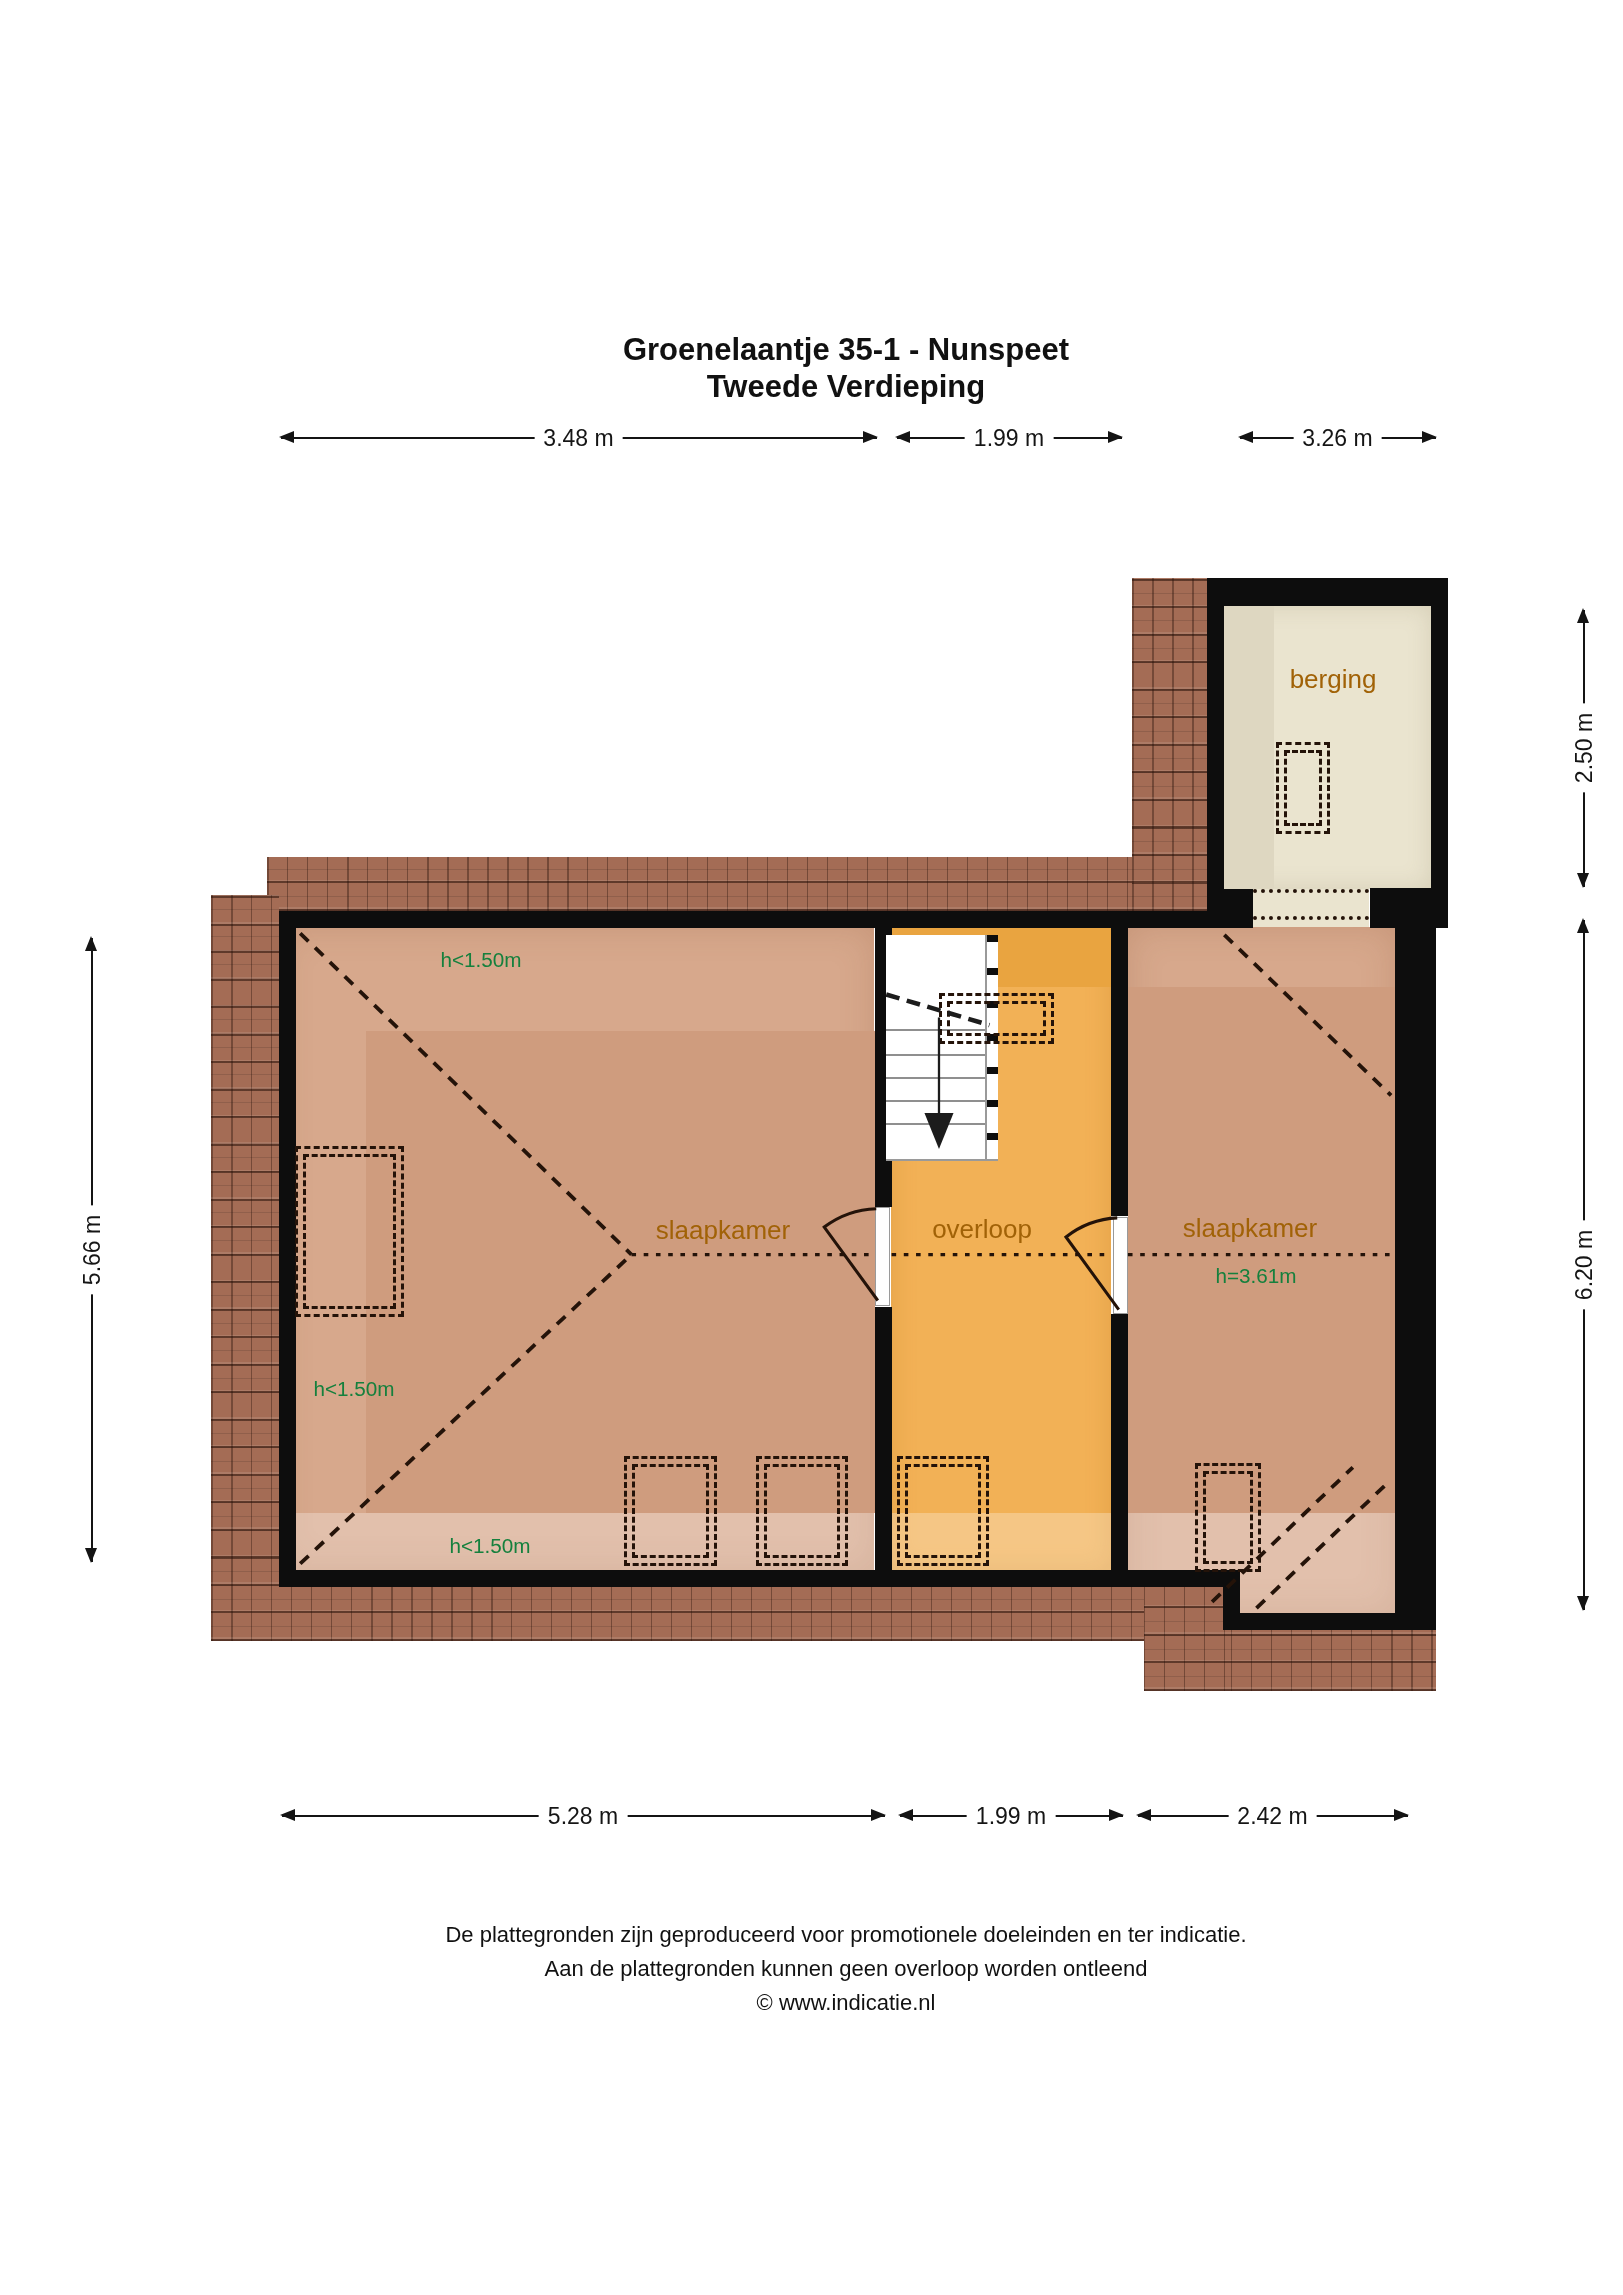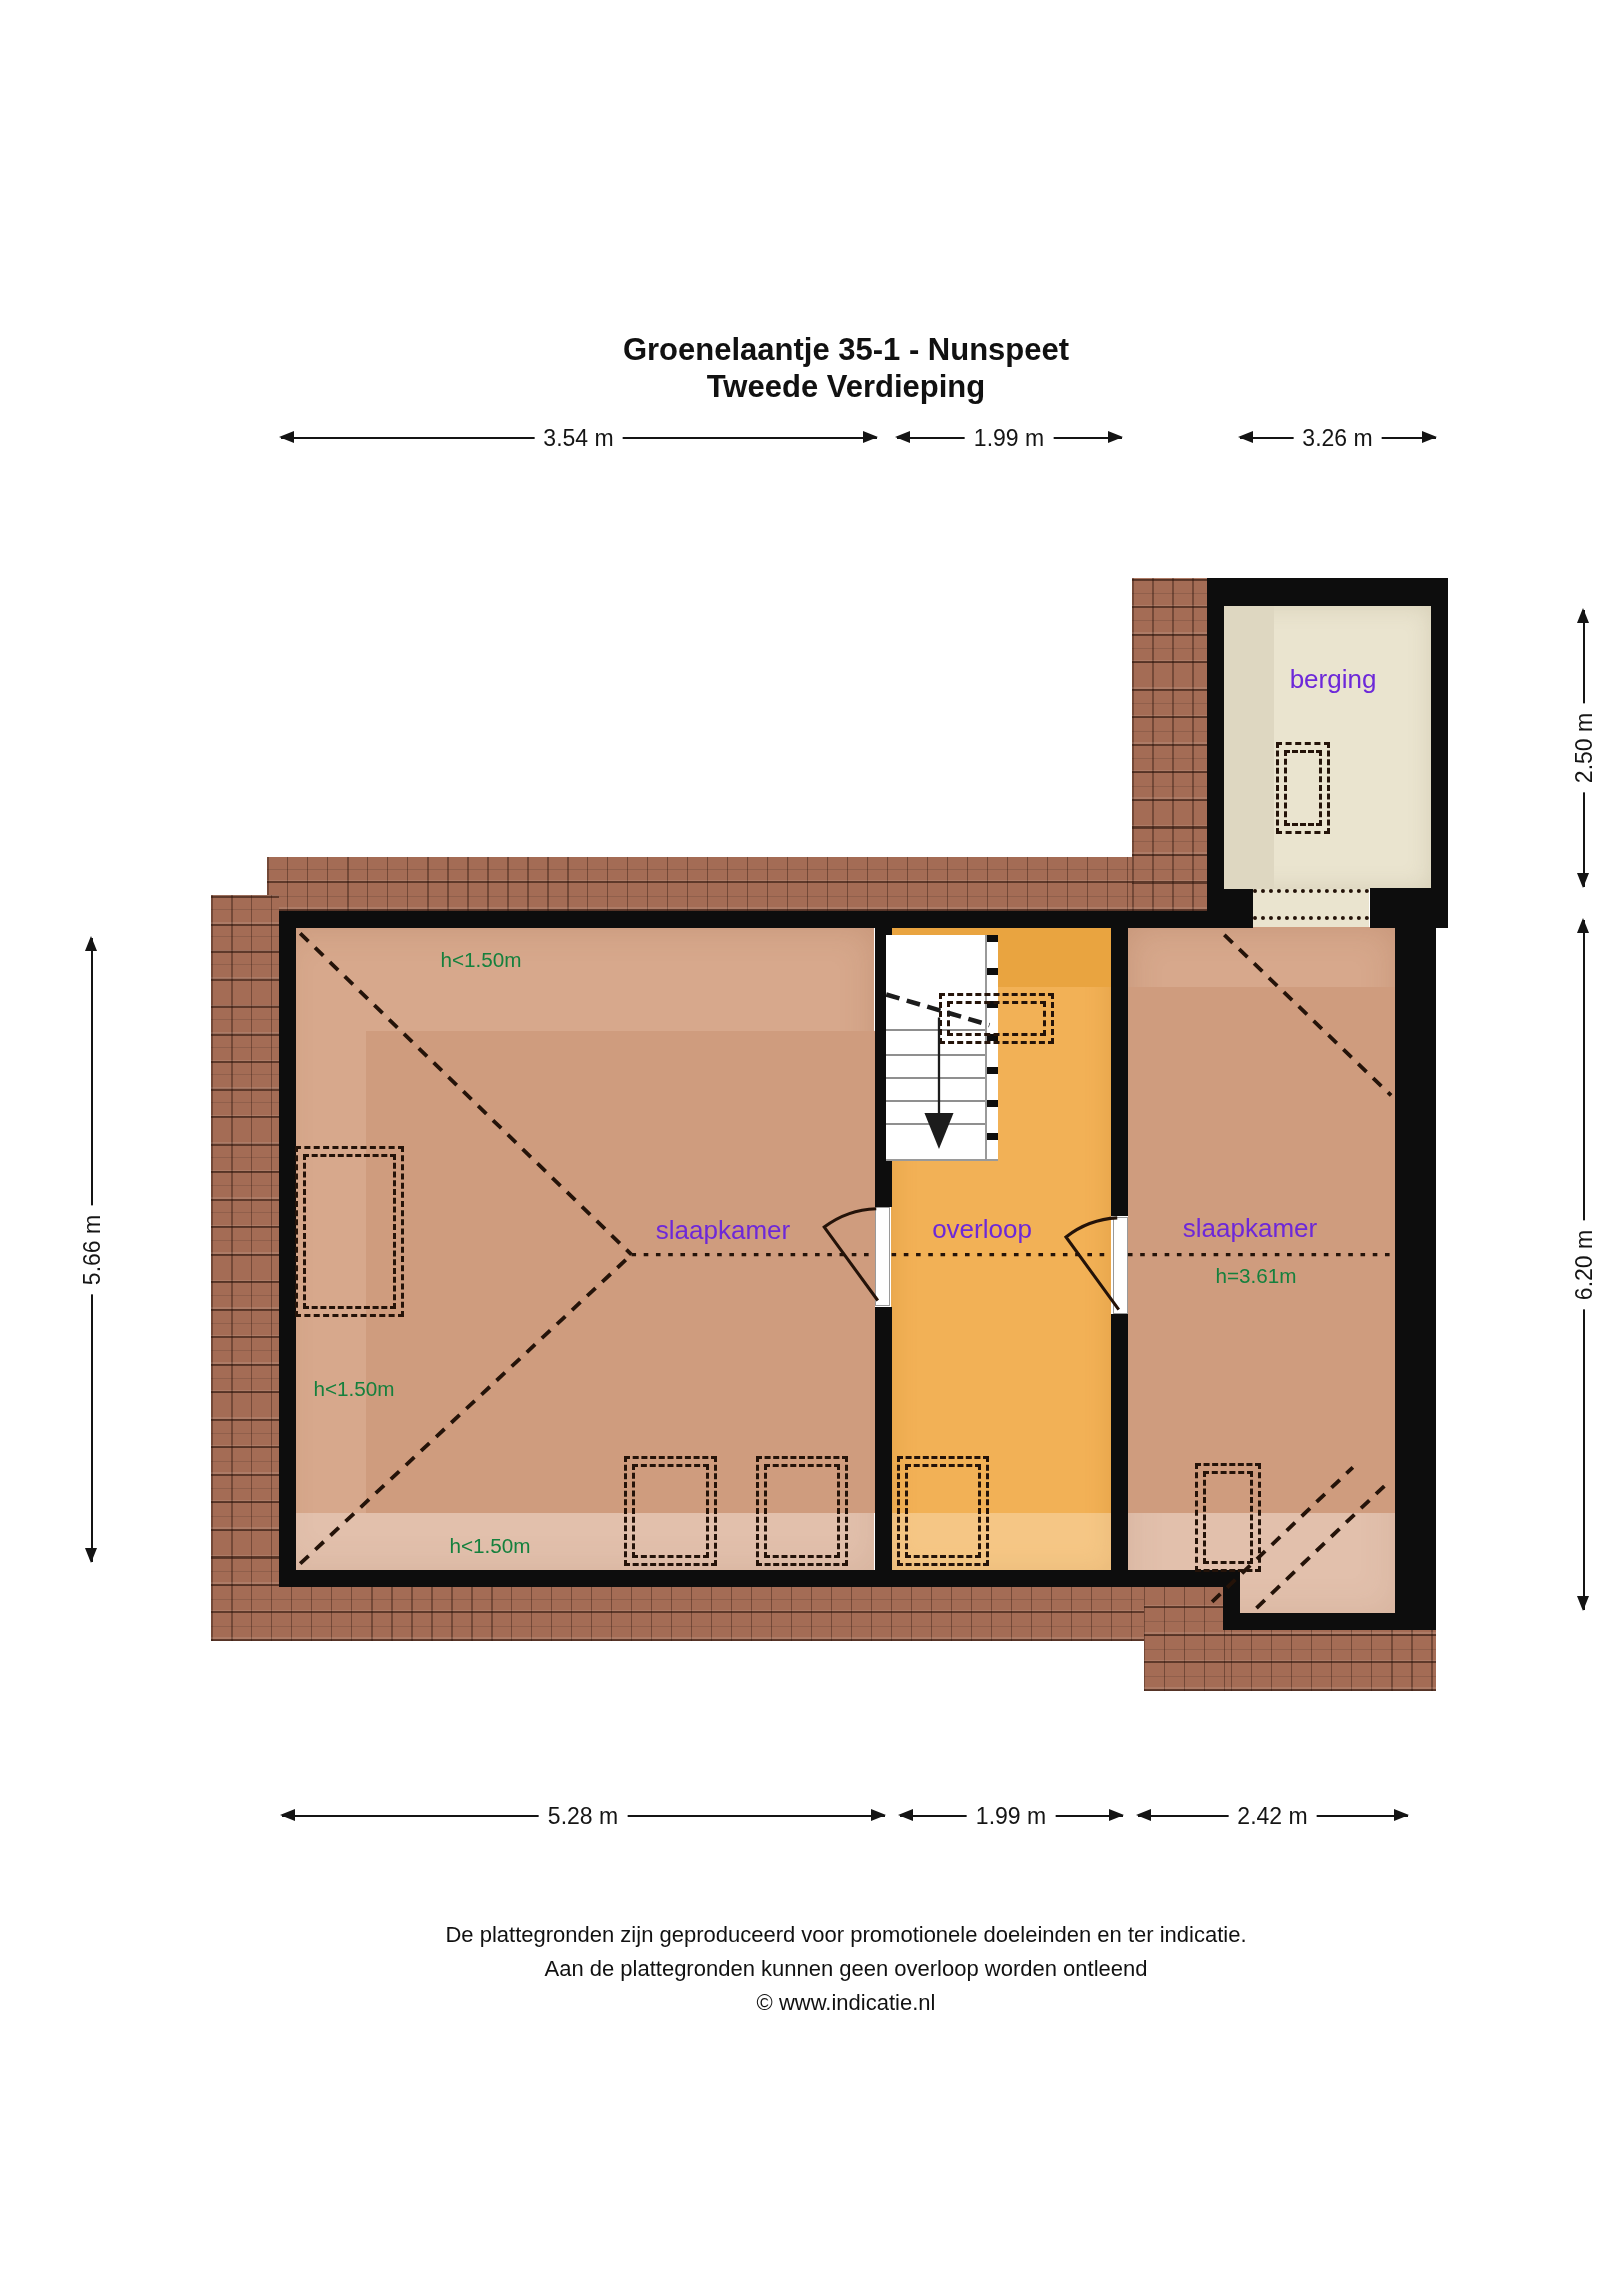--- a/index.html
+++ b/index.html
@@ -51,21 +51,21 @@
   .dim-v{position:absolute;width:24px;}
   .dim-v .line{position:absolute;top:1.5px;bottom:1.5px;left:10.7px;border-left:2.3px solid #141414;}
   .dim-v .lab{position:absolute;top:50%;left:11.5px;transform:translate(-50%,-50%) rotate(-90deg);
       background:#fff;padding:0 9.2px;font-size:23px;white-space:nowrap;}
   .ah-u{top:0;left:5.4px;border-left:6.9px solid transparent;border-right:6.9px solid transparent;border-bottom:15.3px solid #141414;}
   .ah-d{bottom:0;left:5.4px;border-left:6.9px solid transparent;border-right:6.9px solid transparent;border-top:15.3px solid #141414;}
 
   
   .title{position:absolute;left:846px;top:331px;transform:translateX(-50%);
      text-align:center;font-weight:bold;font-size:31px;line-height:37px;white-space:nowrap;color:#111;}
-  .room-label{position:absolute;transform:translate(-50%,-50%);font-size:26px;color:#6d28d9;white-space:nowrap;}
+  .room-label{position:absolute;transform:translate(-50%,-50%);font-size:26px;color:#a16207;white-space:nowrap;}
   .h-label{position:absolute;transform:translate(-50%,-50%);font-size:20.7px;color:#15803d;white-space:nowrap;}
   .footer{position:absolute;left:846px;top:1918px;transform:translateX(-50%);
      text-align:center;font-size:22px;line-height:34px;color:#111;white-space:nowrap;}
 
   
   svg.lines{position:absolute;left:0;top:0;pointer-events:none;}
   .ridge{stroke:var(--ink);stroke-width:4;stroke-dasharray:6 10;fill:none;}
   .diag{stroke:var(--ink);stroke-width:5;stroke-dasharray:15 12;fill:none;}
   .cut{stroke:#1c1c1c;stroke-width:6;stroke-dasharray:18 10;fill:none;}
   .doorarc{stroke:#241309;stroke-width:4;fill:none;}
@@ -173,21 +173,21 @@
 
   <span class="h-label" style="left:481px;top:960px;">h&lt;1.50m</span>
   <span class="h-label" style="left:354px;top:1389px;">h&lt;1.50m</span>
   <span class="h-label" style="left:490px;top:1546px;">h&lt;1.50m</span>
   <span class="h-label" style="left:1256px;top:1276px;">h=3.61m</span>
 
   <div class="dim-h" style="left:279px;top:426px;width:599px;">
     <span class="ah ah-l"></span>
     <div class="line"></div>
     <span class="ah ah-r"></span>
-    <span class="lab">3.54 m</span>
+    <span class="lab">3.48 m</span>
   </div>
   <div class="dim-h" style="left:895px;top:426px;width:228px;">
     <span class="ah ah-l"></span>
     <div class="line"></div>
     <span class="ah ah-r"></span>
     <span class="lab">1.99 m</span>
   </div>
   <div class="dim-h" style="left:1238px;top:426px;width:199px;">
     <span class="ah ah-l"></span>
     <div class="line"></div>

